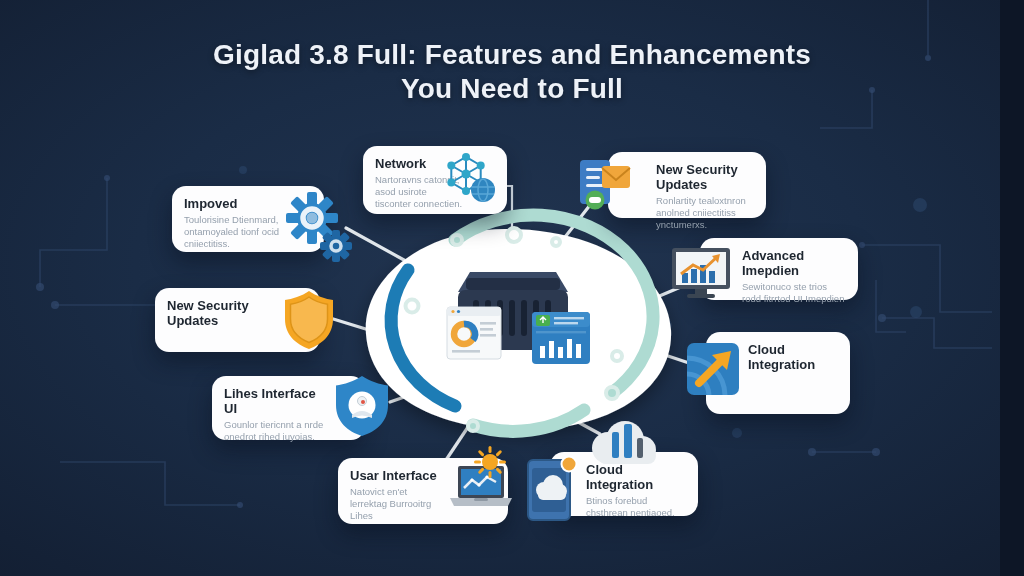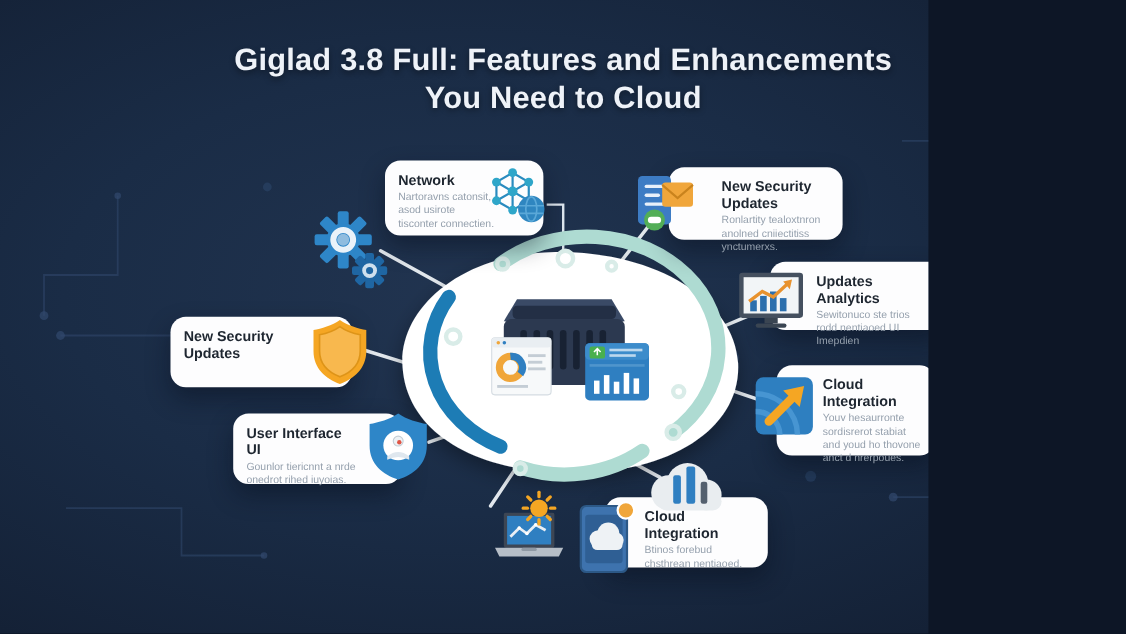--- a/index.html
+++ b/index.html
@@ -1,17 +1,17 @@
 <!DOCTYPE html>
 <html><head>
 <meta charset="utf-8">
 <style>
   html,body{margin:0;padding:0;background:#0d1626;}
   .stage{
-    position:relative;width:844px;height:576px;overflow:hidden;
+    position:relative;width:1000px;height:576px;overflow:hidden;
     font-family:"Liberation Sans",sans-serif;
     background:radial-gradient(ellipse 760px 420px at 50% 46%, #213450 0%, #1a2c46 48%, #131f33 100%);
   }
   svg.layer{position:absolute;left:0;top:0;width:1024px;height:576px;}
   .bg{z-index:0;}
   .connectors{z-index:1;}
   .blob-layer{z-index:2;}
   .title{
     position:absolute;left:0;top:38px;width:1024px;text-align:center;z-index:3;
     color:#eef2f8;font-weight:bold;font-size:28px;line-height:34px;letter-spacing:.2px;
@@ -21,21 +21,21 @@
     position:absolute;background:#fdfdfe;border-radius:14px;z-index:3;
     box-shadow:0 10px 22px rgba(6,13,26,.45);
     padding:10px 12px;box-sizing:border-box;
   }
   .card-title{font-size:13px;font-weight:bold;color:#1e2630;margin-bottom:3px;}
   .card-body{font-size:9.5px;line-height:12px;color:#95a0ad;}
   .icon{position:absolute;z-index:4;}
   .icon svg{display:block;}
   
   .c-improved{left:172px;top:186px;width:152px;height:66px;padding-right:38px;}
-  .c-network{left:350px;top:146px;width:144px;height:68px;padding-right:44px;}
+  .c-network{left:363px;top:146px;width:144px;height:68px;padding-right:44px;}
   .c-sec-top{left:608px;top:152px;width:158px;height:66px;padding-left:48px;}
   .c-analytics{left:700px;top:238px;width:158px;height:62px;padding-left:42px;}
   .c-cloud-right{left:706px;top:332px;width:144px;height:82px;padding-left:42px;}
   .c-sec-left{left:155px;top:288px;width:165px;height:64px;padding-right:46px;}
   .c-ui-left{left:212px;top:376px;width:153px;height:64px;padding-right:40px;}
   .c-user-bottom{left:338px;top:458px;width:170px;height:66px;padding-right:62px;}
   .c-cloud-bottom{left:550px;top:452px;width:148px;height:64px;padding-left:36px;}
 </style>
 </head>
 <body>
@@ -155,45 +155,52 @@
         <rect x="549" y="341" width="5" height="17"></rect>
         <rect x="558" y="347" width="5" height="11"></rect>
         <rect x="567" y="339" width="5" height="19"></rect>
         <rect x="576" y="344" width="5" height="14"></rect>
       </g>
     </g>
   </svg>
 
   <div class="title">
     <div>Giglad 3.8 Full: Features and Enhancements</div>
-    <div>You Need to Cloud</div>
-  </div>
-
+    <div>You Need to Full</div>
+  </div>
+
+  <div class="card c-improved">
+    <div class="card-title">Impoved</div>
+    <div class="card-body">Toulorisine Dtienmard, ontamoyaled tionf ocid cniiectitiss.</div>
+  </div>
   <div class="card c-network">
     <div class="card-title">Network</div>
     <div class="card-body">Nartoravns catonsit, asod usirote tisconter connectien.</div>
   </div>
   <div class="card c-sec-top">
     <div class="card-title">New Security Updates</div>
     <div class="card-body">Ronlartity tealoxtnron anolned cniiectitiss ynctumerxs.</div>
   </div>
   <div class="card c-analytics">
-    <div class="card-title">Updates Analytics</div>
-    <div class="card-body">Sewitonuco ste trios rodd nentiaoed UI Imepdien</div>
+    <div class="card-title">Advanced Imepdien</div>
+    <div class="card-body">Sewitonuco ste trios rodd fitrrtod UI Imepdien</div>
   </div>
   <div class="card c-cloud-right">
     <div class="card-title">Cloud Integration</div>
-    <div class="card-body">Youv hesaurronte sordisrerot stabiat and youd ho thovone anct d nrerpoues.</div>
   </div>
   <div class="card c-sec-left">
     <div class="card-title">New Security Updates</div>
   </div>
   <div class="card c-ui-left">
-    <div class="card-title">User Interface UI</div>
+    <div class="card-title">Lihes Interface UI</div>
     <div class="card-body">Gounlor tiericnnt a nrde onedrot rihed iuyoias.</div>
+  </div>
+  <div class="card c-user-bottom">
+    <div class="card-title">Usar Interface</div>
+    <div class="card-body">Natovict en'et lerrektag Burrooitrg Lihes</div>
   </div>
   <div class="card c-cloud-bottom">
     <div class="card-title">Cloud Integration</div>
     <div class="card-body">Btinos forebud chsthrean nentiaoed.</div>
   </div>
 
   <div class="icon" style="left:284px;top:188px;">
     <svg width="72" height="78" viewBox="0 0 72 78">
       <g fill="#2e86c8">
         <rect x="23" y="4" width="10" height="52" rx="2"></rect>

